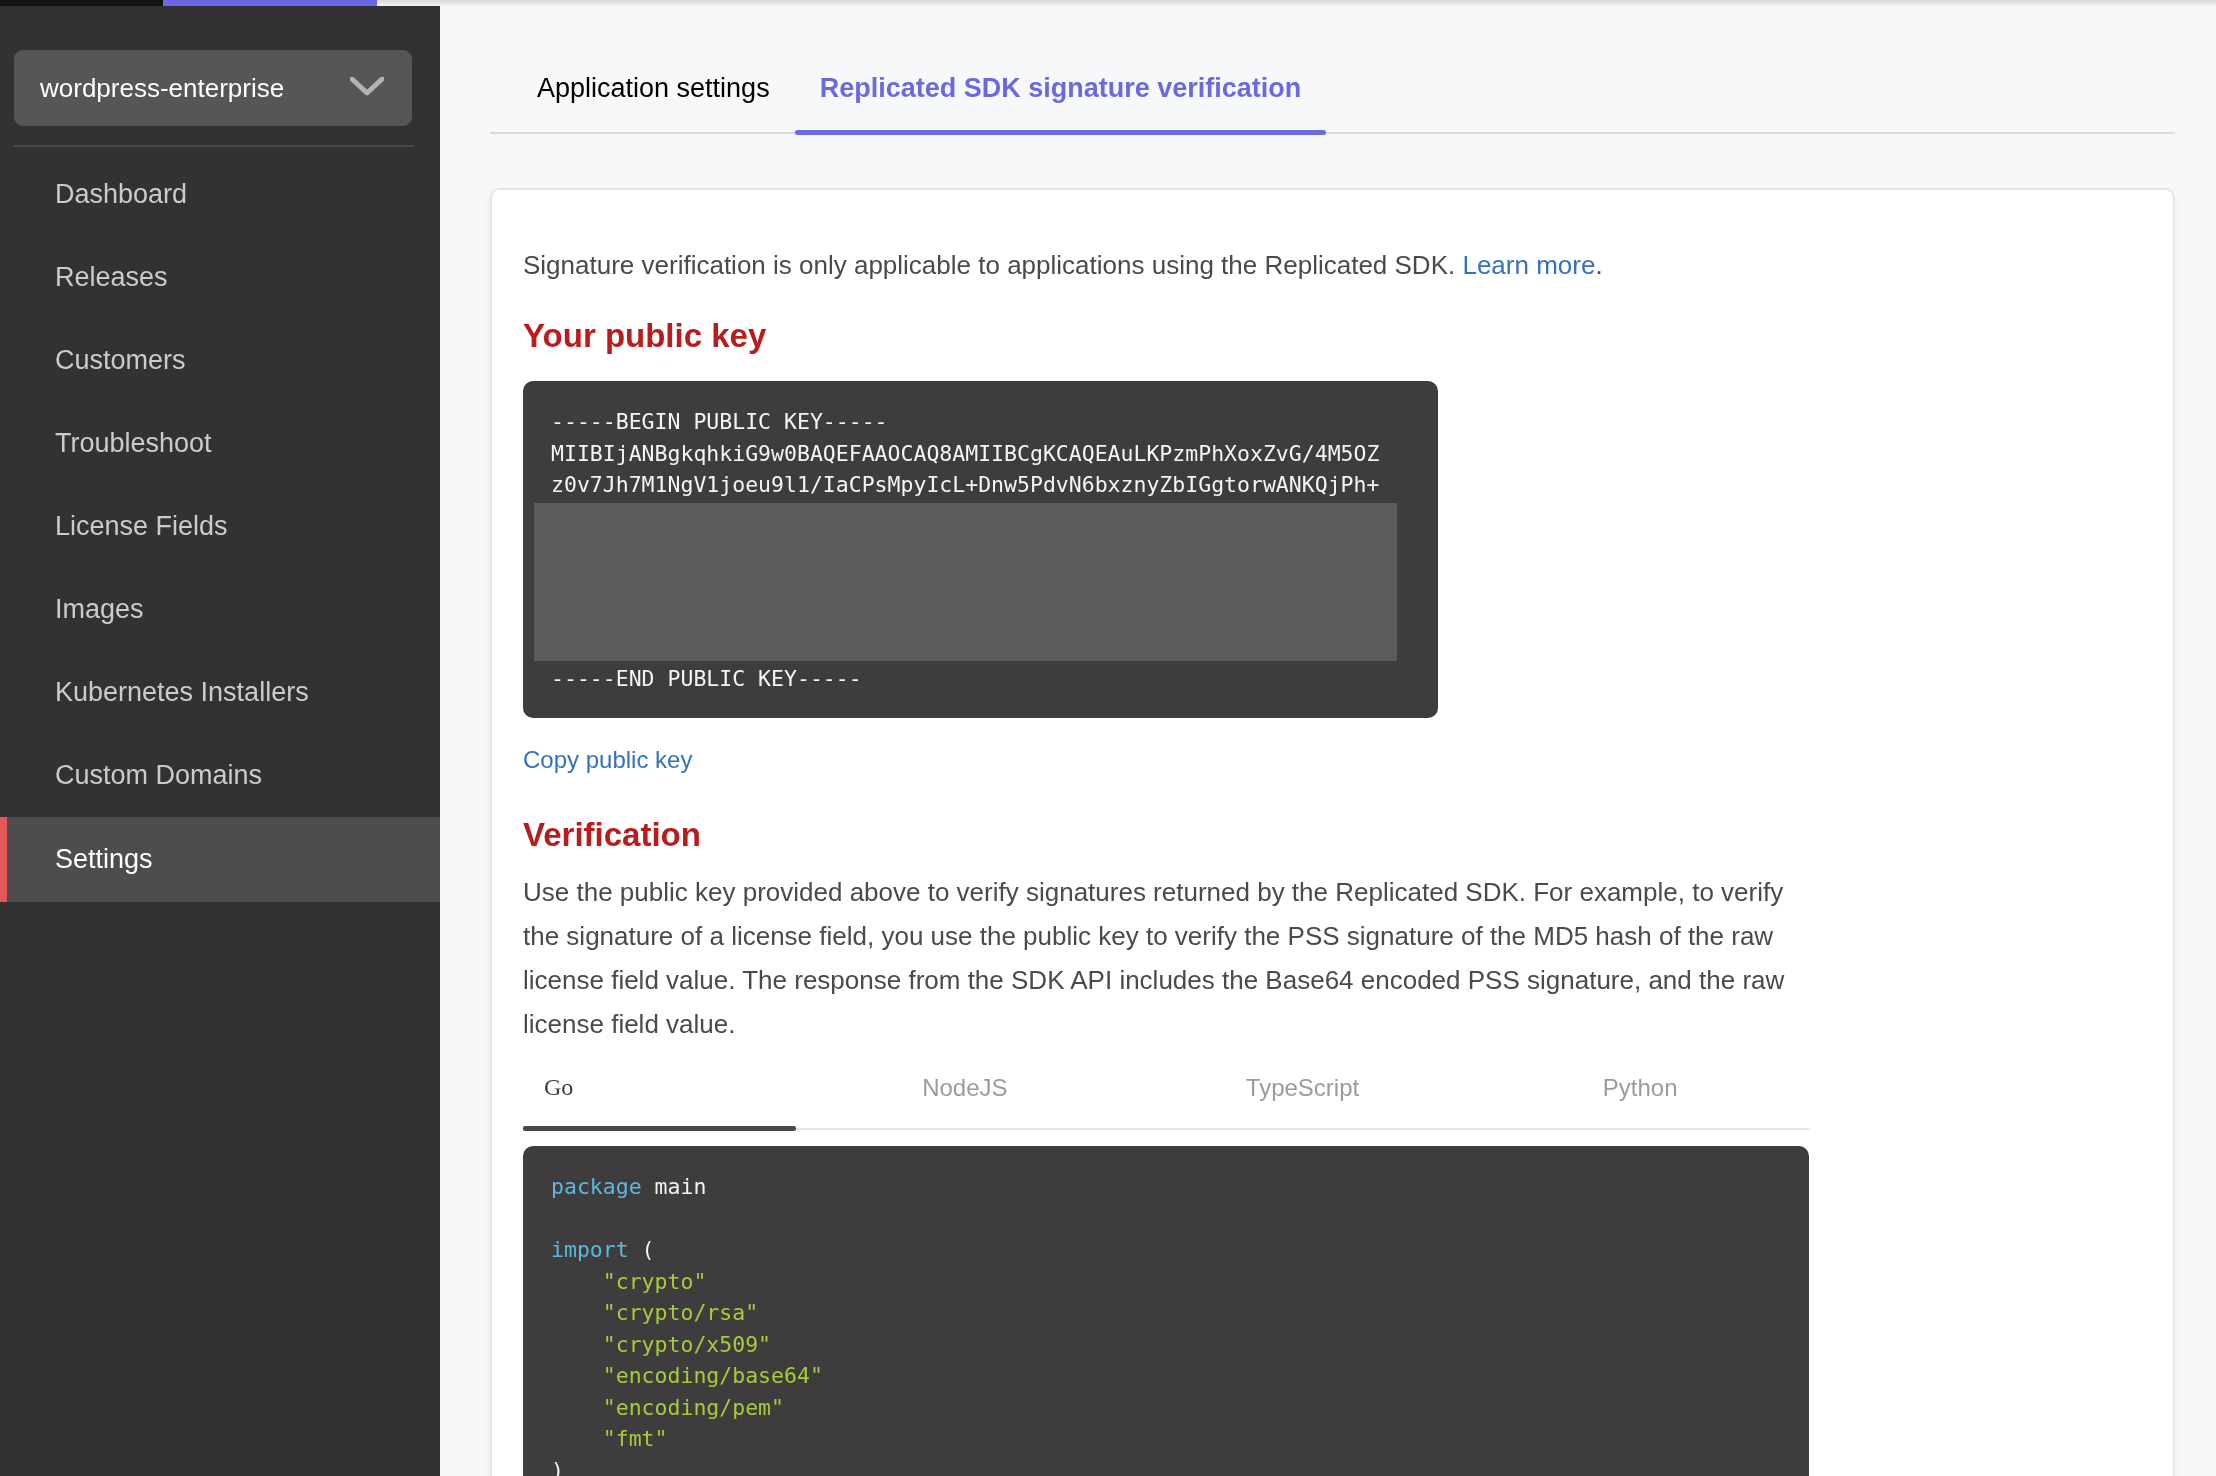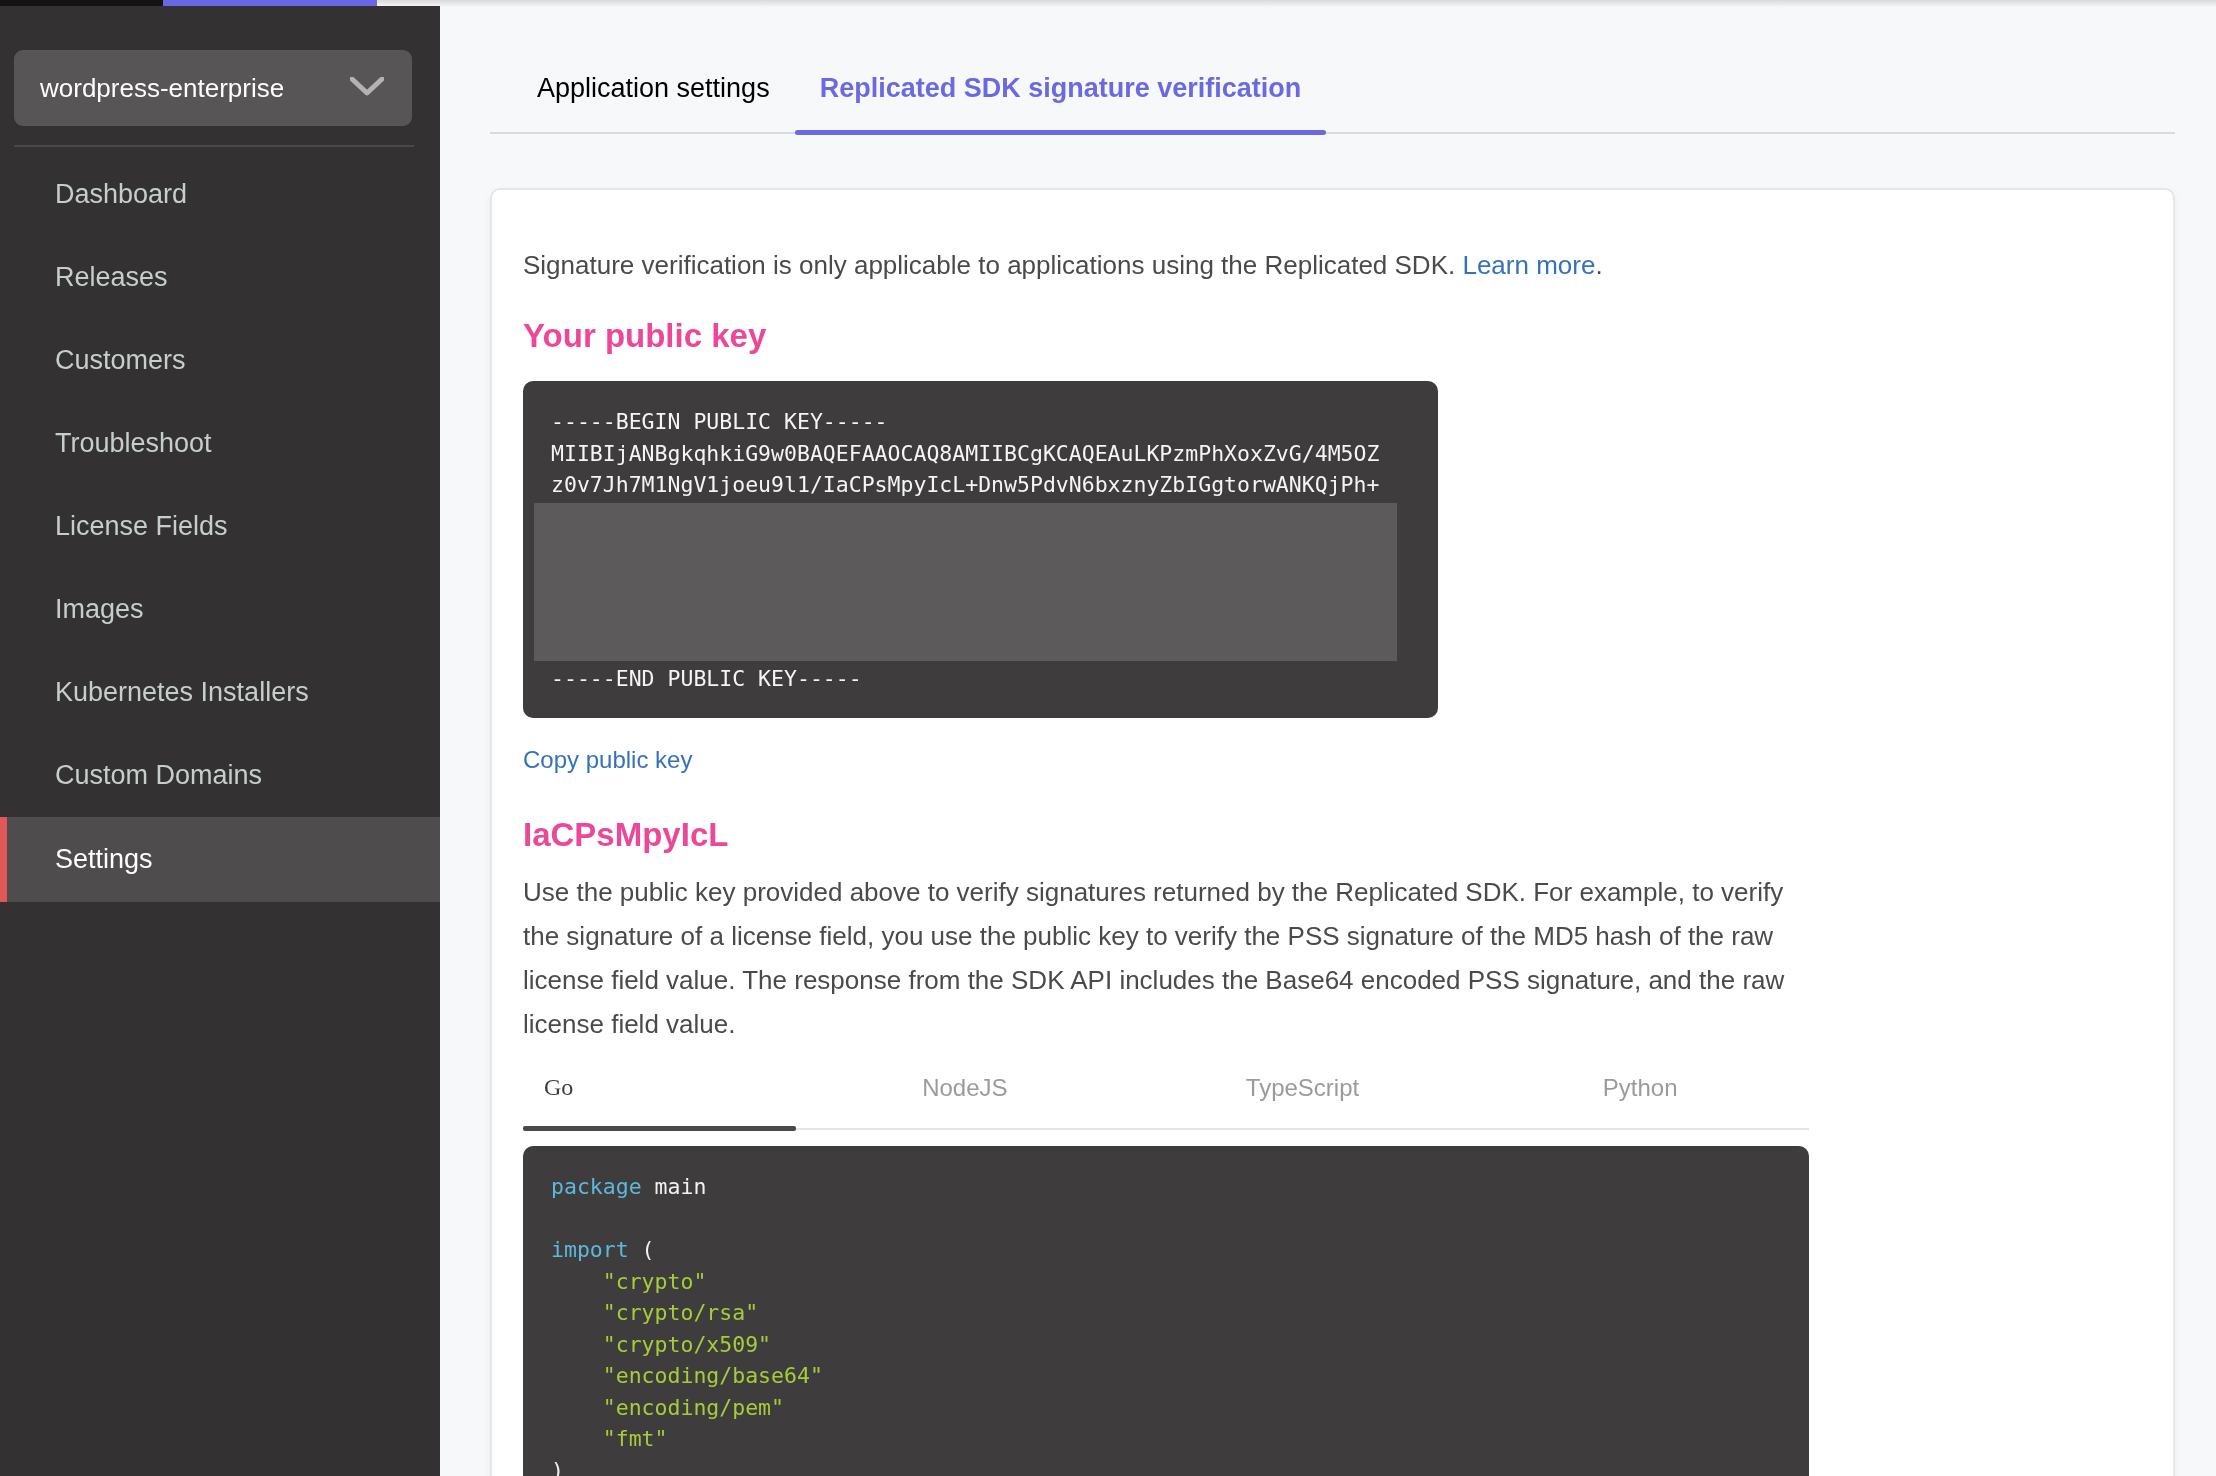--- a/index.html
+++ b/index.html
@@ -35,21 +35,21 @@
   .tab.active::after { content:""; position:absolute; left:0; right:0; bottom:-3px; height:5px;
                        background:#6b69df; border-radius:3px; }
 
   .card { position:absolute; left:50px; right:41px; top:182px; bottom:-14px; background:#ffffff;
           border:2px solid #e4e7e9; border-radius:10px; box-shadow:0 3px 8px rgba(0,0,0,0.05);
           padding:57px 0 0 31px; overflow:hidden; }
 
   .intro { font-size:26px; color:#4a4a4a; line-height:36px; }
   .link { color:#3672b9; text-decoration:none; cursor:pointer;margin-top:48px; }
 
-  .section-heading { font-size:33px; font-weight:700; color:#ec4899; margin-top:34px; }
+  .section-heading { font-size:33px; font-weight:700; color:#b91c1c; margin-top:34px; }
 
   .keyblock { margin-top:26px; width:915px; background:#3e3c3d; border-radius:10px;
               padding:25px 28px 24px 28px; font-family:"DejaVu Sans Mono", monospace;
               font-size:21.5px; color:#f5f5f5; }
   .kline { height:31.5px; line-height:31.5px; white-space:pre; }
   .key-overlay { height:158px; background:#5c5a5b; margin:2px 13px 2px -17px; }
 
   .copy-link { display:inline-block; margin-top:28px; font-size:24px; }
 
   .verif-heading { margin-top:42px; }
@@ -119,21 +119,21 @@
       <div class="keyblock">
         <div class="kline">-----BEGIN PUBLIC KEY-----</div>
         <div class="kline">MIIBIjANBgkqhkiG9w0BAQEFAAOCAQ8AMIIBCgKCAQEAuLKPzmPhXoxZvG/4M5OZ</div>
         <div class="kline">z0v7Jh7M1NgV1joeu9l1/IaCPsMpyIcL+Dnw5PdvN6bxznyZbIGgtorwANKQjPh+</div>
         <div class="key-overlay"></div>
         <div class="kline">-----END PUBLIC KEY-----</div>
       </div>
 
       <a class="link copy-link">Copy public key</a>
 
-      <h2 class="section-heading verif-heading">IaCPsMpyIcL</h2>
+      <h2 class="section-heading verif-heading">Verification</h2>
 
       <p class="desc">Use the public key provided above to verify signatures returned by the Replicated SDK. For example, to verify the signature of a license field, you use the public key to verify the PSS signature of the MD5 hash of the raw license field value. The response from the SDK API includes the Base64 encoded PSS signature, and the raw license field value.</p>
 
       <div class="langtabs">
         <div class="langtab active">Go</div>
         <div class="langtab">NodeJS</div>
         <div class="langtab">TypeScript</div>
         <div class="langtab">Python</div>
       </div>
 

